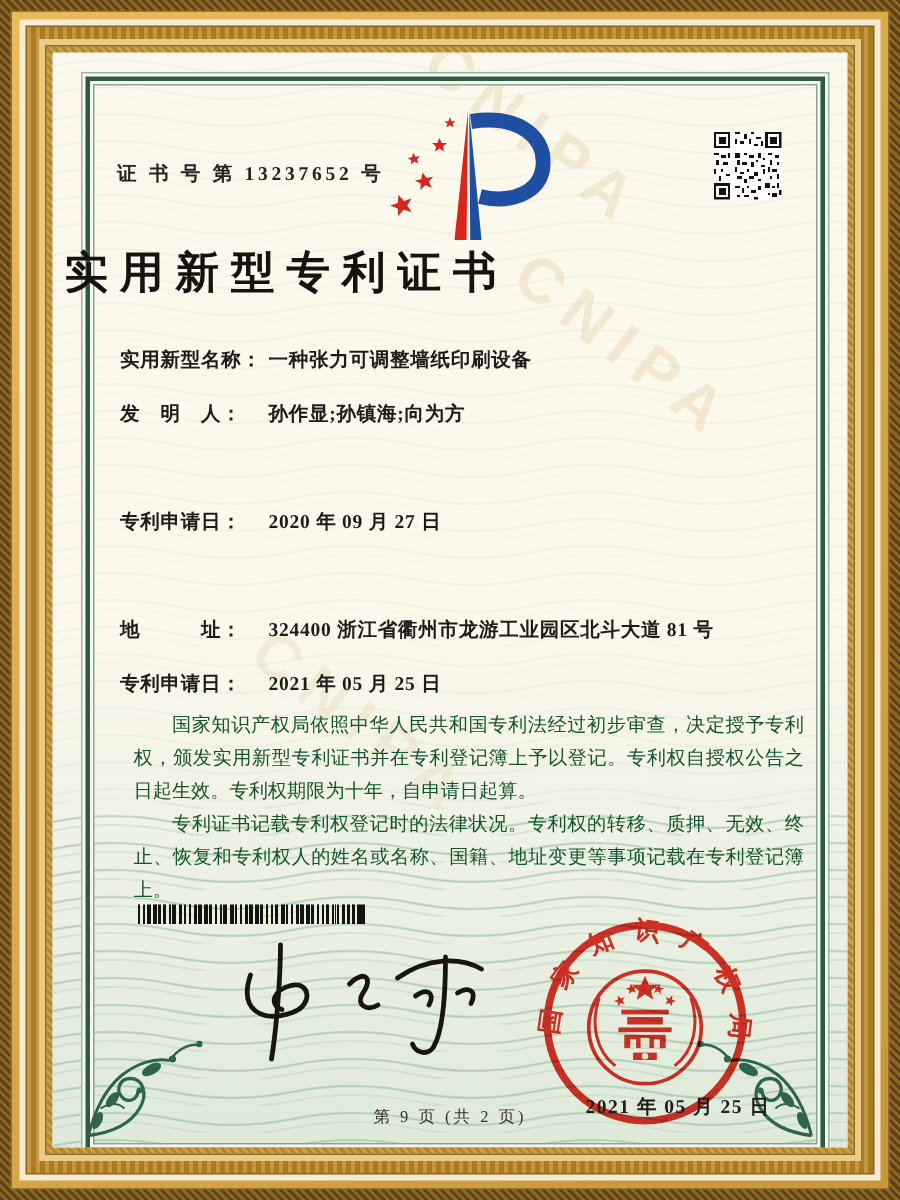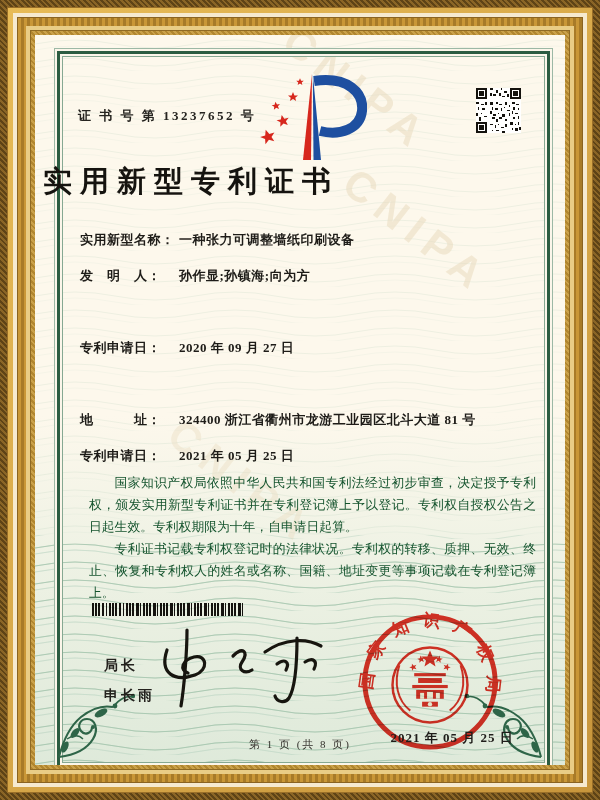--- a/index.html
+++ b/index.html
@@ -237,24 +237,20 @@
             <span class="flabel">专利申请日：</span><span class="fvalue">2021 年 05 月 25 日</span>
           </div>
 
           <div id="paras" class="abs">
             <p>国家知识产权局依照中华人民共和国专利法经过初步审查，决定授予专利权，颁发实用新型专利证书并在专利登记簿上予以登记。专利权自授权公告之日起生效。专利权期限为十年，自申请日起算。</p>
             <p>专利证书记载专利权登记时的法律状况。专利权的转移、质押、无效、终止、恢复和专利权人的姓名或名称、国籍、地址变更等事项记载在专利登记簿上。</p>
           </div>
 
           <div id="barcode" class="abs"></div>
 
-          <div id="director" class="abs">
-            <div>局长</div>
-            <div>申长雨</div>
-          </div>
 
           <div id="signature" class="abs">
             <svg viewBox="0 0 190 105" width="190" height="105">
               <g fill="none" stroke="#17150f" stroke-width="3.2" stroke-linecap="round">
                 <path d="M40,12 C40,35 37,70 34,88"></path>
                 <path d="M20,32 C12,56 28,64 48,57 C62,52 60,36 47,39 C35,42 32,52 41,55"></path>
                 <path d="M86,38 C96,28 102,34 95,44 C90,51 97,57 105,52"></path>
                 <path d="M118,34 C138,20 160,20 174,28"></path>
                 <path d="M150,20 C150,45 148,70 142,80 C138,86 130,84 128,78"></path>
                 <path d="M130,46 C138,40 143,44 139,52"></path>
@@ -288,21 +284,21 @@
                 <rect x="81" y="86" width="4" height="6" fill="#fdf8ec"></rect>
                 <rect x="67" y="95" width="16" height="5"></rect>
                 <circle cx="75" cy="97.5" r="2.2" fill="#fdf8ec"></circle>
                 <path d="M44,58 C38,76 42,94 55,104" fill="none" stroke="#df2317" stroke-width="2"></path>
                 <path d="M106,58 C112,76 108,94 95,104" fill="none" stroke="#df2317" stroke-width="2"></path>
               </g>
             </svg>
           </div>
           <div id="sealdate" class="abs">2021 年 05 月 25 日</div>
 
-          <div id="footer" class="abs">第 1 页 (共 8 页)</div>
+          <div id="footer" class="abs">第 9 页 (共 2 页)</div>
 
         </div>
        </div>
       </div>
      </div>
     </div>
    </div>
   </div>
 </div>
 

